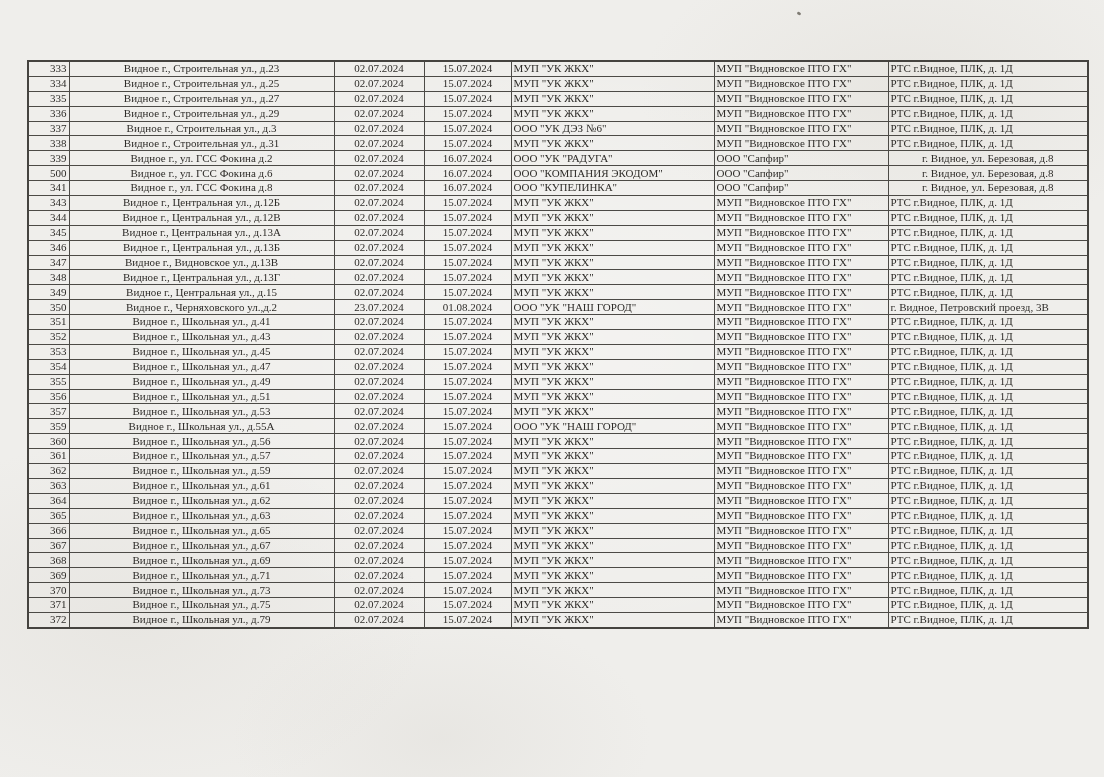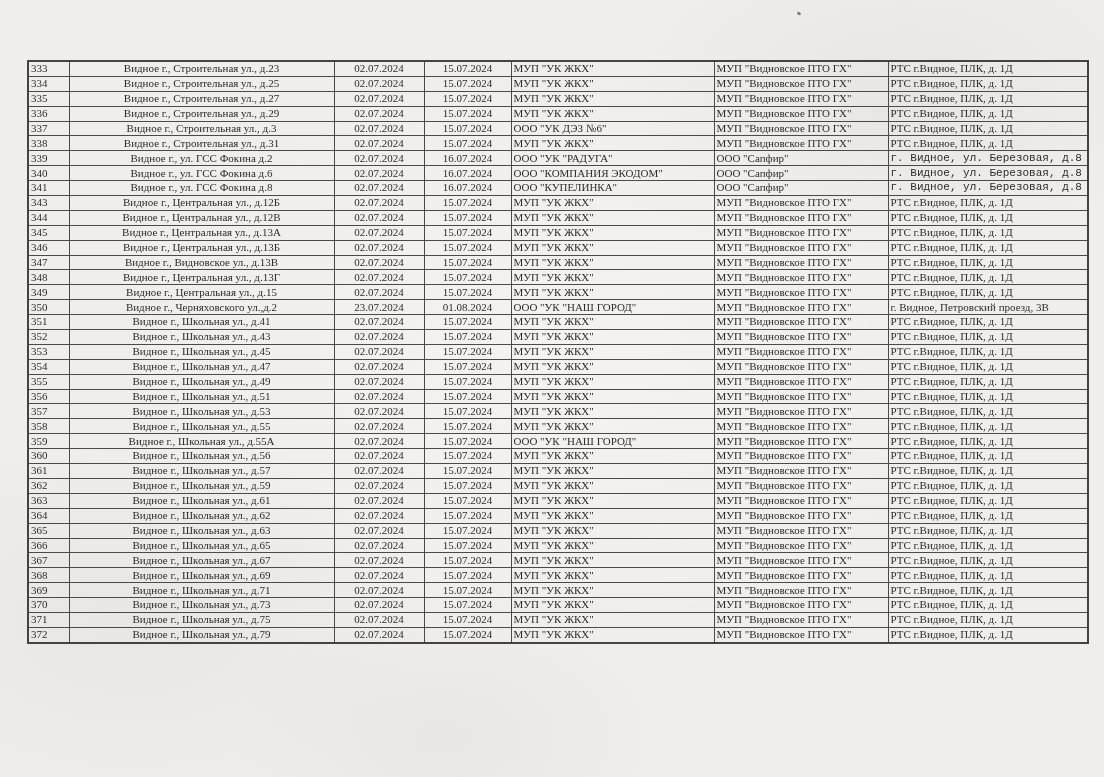--- a/index.html
+++ b/index.html
@@ -23,27 +23,27 @@
     border-collapse:collapse; table-layout:fixed;
     border:2px solid #45433f;
   }
   table.doc td {
     border:1px solid #4c4a46;
     font-size:11px; line-height:1.02;
     height:13.9px; padding:0 2px;
     vertical-align:middle; white-space:nowrap; overflow:hidden;
     color:#2e2c29;
   }
-  td.c-num   { text-align:left; }
+  td.c-num   { text-align:right; }
   td.c-addr  { text-align:center; padding-left:4px; }
   td.c-date  { text-align:center; }
   td.c-uk    { text-align:left; padding-left:3px; }
   td.c-rso   { text-align:left; padding-left:3px; }
   td.c-src   { text-align:left; padding-left:4px; }
-  td.src-center { text-align:left; border-left:none; padding-left:2px;font-family:Liberation Mono, monospace; }
+  td.src-center { text-align:center; border-left:none; padding-left:2px; }
 </style>
 </head>
 <body>
 
 <div class="speck"></div>
 
 <table class="doc">
   <colgroup>
     <col style="width:41px">
     <col style="width:265px">
@@ -111,21 +111,21 @@
       <tr>
     <td class="c-num">339</td>
     <td class="c-addr">Видное г., ул. ГСС Фокина д.2</td>
     <td class="c-date">02.07.2024</td>
     <td class="c-date">16.07.2024</td>
     <td class="c-uk">ООО "УК "РАДУГА"</td>
     <td class="c-rso">ООО "Сапфир"</td>
     <td class="c-src src-center">г. Видное, ул. Березовая, д.8</td>
   </tr>
       <tr>
-    <td class="c-num">340</td>
+    <td class="c-num">500</td>
     <td class="c-addr">Видное г., ул. ГСС Фокина д.6</td>
     <td class="c-date">02.07.2024</td>
     <td class="c-date">16.07.2024</td>
     <td class="c-uk">ООО "КОМПАНИЯ ЭКОДОМ"</td>
     <td class="c-rso">ООО "Сапфир"</td>
     <td class="c-src src-center">г. Видное, ул. Березовая, д.8</td>
   </tr>
       <tr>
     <td class="c-num">341</td>
     <td class="c-addr">Видное г., ул. ГСС Фокина д.8</td>
@@ -264,29 +264,20 @@
       <tr>
     <td class="c-num">357</td>
     <td class="c-addr">Видное г., Школьная ул., д.53</td>
     <td class="c-date">02.07.2024</td>
     <td class="c-date">15.07.2024</td>
     <td class="c-uk">МУП "УК ЖКХ"</td>
     <td class="c-rso">МУП "Видновское ПТО ГХ"</td>
     <td class="c-src">РТС г.Видное, ПЛК, д. 1Д</td>
   </tr>
       <tr>
-    <td class="c-num">358</td>
-    <td class="c-addr">Видное г., Школьная ул., д.55</td>
-    <td class="c-date">02.07.2024</td>
-    <td class="c-date">15.07.2024</td>
-    <td class="c-uk">МУП "УК ЖКХ"</td>
-    <td class="c-rso">МУП "Видновское ПТО ГХ"</td>
-    <td class="c-src">РТС г.Видное, ПЛК, д. 1Д</td>
-  </tr>
-      <tr>
     <td class="c-num">359</td>
     <td class="c-addr">Видное г., Школьная ул., д.55А</td>
     <td class="c-date">02.07.2024</td>
     <td class="c-date">15.07.2024</td>
     <td class="c-uk">ООО "УК "НАШ ГОРОД"</td>
     <td class="c-rso">МУП "Видновское ПТО ГХ"</td>
     <td class="c-src">РТС г.Видное, ПЛК, д. 1Д</td>
   </tr>
       <tr>
     <td class="c-num">360</td>

